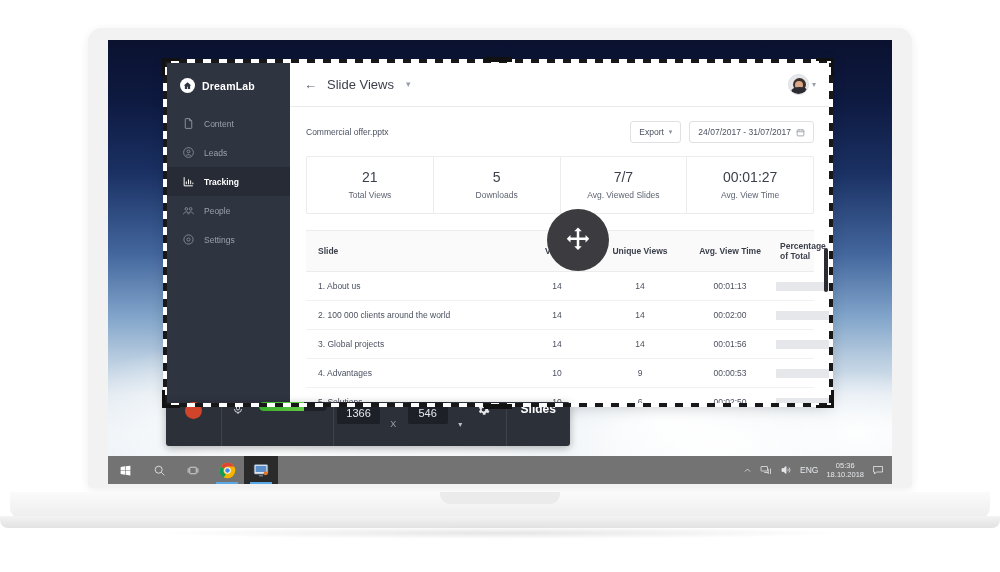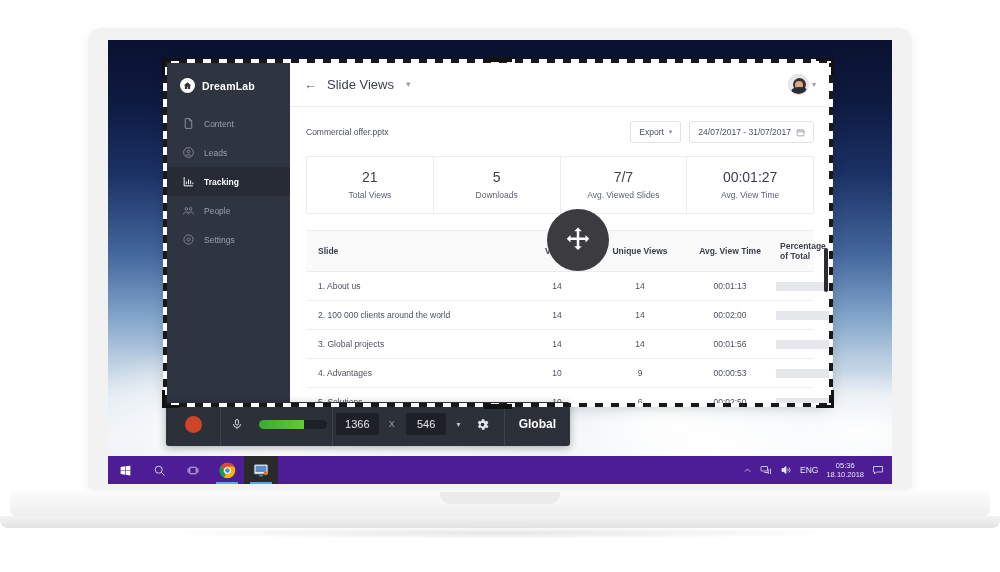--- a/index.html
+++ b/index.html
@@ -185,39 +185,39 @@
     border-radius:50%; background:#3b3b40;
     display:flex; align-items:center; justify-content:center; z-index:30;
   }
 
   
   .rec-toolbar {
     position:absolute; left:58px; top:362px; width:404px; height:44px;
     background:#2c3038; border-radius:3px; display:flex; align-items:center;
     box-shadow:0 2px 8px rgba(0,0,0,.3); z-index:35;
   }
-  .rec-cell { display:flex; align-items:center; justify-content:center; height:100%; }
+  .rec-cell { display:flex; align-items:flex-start; justify-content:center; height:100%; }
   .rec-sep { width:1px; height:100%; background:#3d424b; }
   .rec-dot { width:17px; height:17px; border-radius:50%; background:#d0442a; }
   .mic-ico { width:12px; height:15px; }
   .level-track { width:68px; height:9px; border-radius:5px; background:#1d2026; overflow:hidden; display:flex; }
   .level-fill { height:100%; background:linear-gradient(90deg,#3aab2c,#62c942); width:66%; }
   .dim-box {
     background:#1d2026; color:#e6e8ec; font-size:11px;
     padding:5px 9px; border-radius:2px; min-width:40px; text-align:center;
   }
   .dim-x { color:#9aa0ab; font-size:9px; padding:0 7px; }
   .dim-caret { color:#b9bec7; font-size:8px; padding-left:6px; }
   .gear-ico { width:15px; height:15px; }
   .cancel-btn { color:#fff; font-size:12px; font-weight:bold; padding:0 14px; }
 
   
   .taskbar {
     position:absolute; left:0; bottom:0; width:100%; height:28px;
-    background:#4c1d95; display:flex; align-items:center; z-index:50;
+    background:#737373; display:flex; align-items:center; z-index:50;
   }
   .tb-item { width:34px; height:28px; display:flex; align-items:center; justify-content:center; position:relative; }
   .tb-item.open::after {
     content:""; position:absolute; left:6px; right:6px; bottom:0; height:2px; background:#5aa9e6;
   }
   .tb-item.active { background:#2a2a2a; }
   .tray { margin-left:auto; display:flex; align-items:center; gap:8px; padding-right:8px; }
   .tray-ico { color:#e6e8ec; display:flex; align-items:center; }
   .tray-lang { color:#e6e8ec; font-size:8.5px; }
   .clock { color:#e6e8ec; font-size:7.5px; line-height:1.25; text-align:center; }
@@ -471,21 +471,21 @@
       <span class="dim-caret">▾</span>
       <div class="rec-cell" style="width:46px">
         <span class="gear-ico">
           <svg width="15" height="15" viewBox="0 0 24 24" fill="#e6e8ec">
               <path d="M19.4 13a7.6 7.6 0 0 0 0-2l2-1.5-2-3.4-2.4 1a7.7 7.7 0 0 0-1.7-1l-.4-2.6h-4l-.4 2.6c-.6.2-1.2.6-1.7 1l-2.4-1-2 3.4L6.6 11a7.6 7.6 0 0 0 0 2l-2 1.5 2 3.4 2.4-1c.5.4 1.1.8 1.7 1l.4 2.6h4l.4-2.6c.6-.2 1.2-.6 1.7-1l2.4 1 2-3.4zM12 15a3 3 0 1 1 0-6 3 3 0 0 1 0 6z"></path>
             </svg>
         </span>
       </div>
       <div class="rec-sep"></div>
       <div class="rec-cell">
-        <span class="cancel-btn">Global</span>
+        <span class="cancel-btn">Slides</span>
       </div>
     </div>
 
     <div class="taskbar">
       <div class="tb-item">
         <svg width="13" height="13" viewBox="0 0 24 24" fill="#ffffff">
             <path d="M3 5.5 11 4.3v7.2H3zM12.2 4.1 21 3v8.5h-8.8zM3 12.5h8v7.2L3 18.5zM12.2 12.5H21V21l-8.8-1.2z"></path>
           </svg>
       </div>
       <div class="tb-item">

